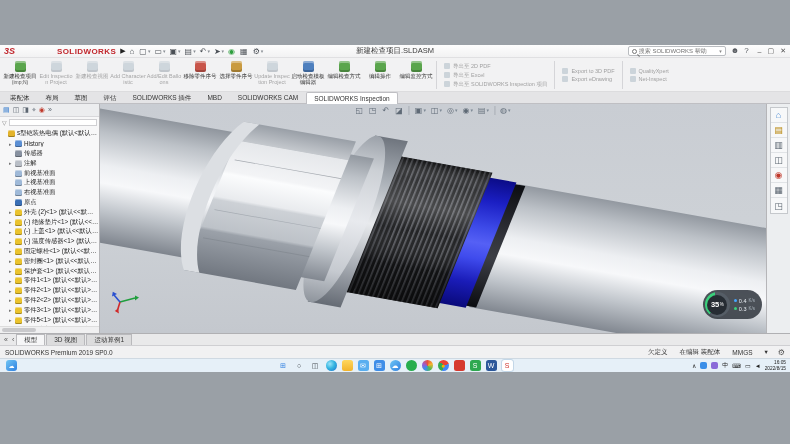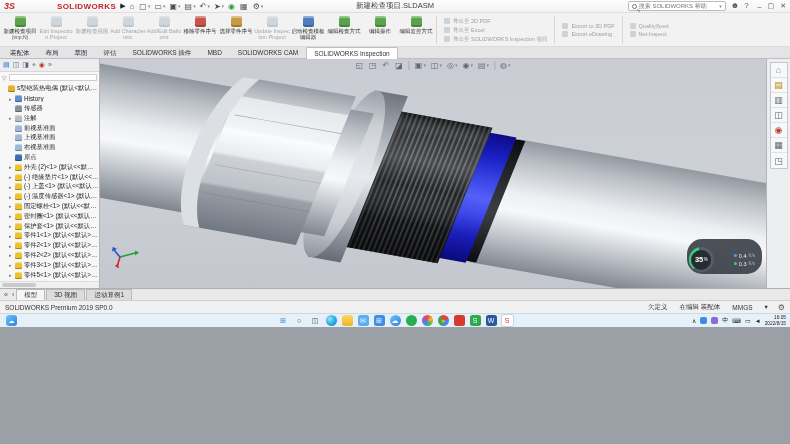--- a/index.html
+++ b/index.html
@@ -1,19 +1,19 @@
 <!DOCTYPE html>
 <html><head>
 <meta charset="utf-8">
 <style>
   html,body{margin:0;padding:0;background:#9aa0a6;}
   *{box-sizing:border-box;}
   .app{width:790px;height:327px;position:relative;overflow:hidden;
        font-family:"Liberation Sans","DejaVu Sans",sans-serif;color:#333;background:#f0f0f0;
-       display:flex;flex-direction:column;}
+       display:flex;flex-direction:column;margin-top:45px;}
 
   
   .titlebar{height:13px;flex:0 0 13px;display:flex;align-items:center;padding:0 4px;
             background:linear-gradient(#fdfdfd,#f2f2f3);border-bottom:1px solid #e0e0e2;position:relative;}
   .logo{display:flex;align-items:baseline;gap:2px;}
   .logo .l1{color:#c1272d;font-weight:bold;font-style:italic;font-size:9px;line-height:10px;}
   .logo .l2{color:#c1272d;font-weight:bold;font-size:8px;letter-spacing:.4px;padding-left:40px;}
   .menu-arrow{font-size:7px;color:#222;margin:0 4px;}
   .qa{display:flex;align-items:center;gap:4px;}
   .qa-item{display:flex;align-items:center;font-size:8px;color:#4a4f55;cursor:default;}
@@ -78,22 +78,22 @@
   .fm-hscroll .thumb{position:absolute;left:2px;top:1px;width:34px;height:4px;background:#c9c9cc;border-radius:2px;}
 
   
   .viewport{flex:1;position:relative;overflow:hidden;background:linear-gradient(#c7cbd1,#cfd3d8 55%,#c3c7cd);}
   .viewport svg.model{position:absolute;inset:0;width:100%;height:100%;}
   .hud{position:absolute;top:1px;left:50%;transform:translateX(-50%);display:flex;align-items:center;gap:5px;}
   .hud-item{font-size:8px;color:#5f6a76;display:flex;align-items:center;line-height:11px;}
   .hud-item .c{font-size:5px;color:#7d8894;margin-left:1px;}
   .hud-item[data-sep="true"]{width:1px;height:9px;background:#a9aeb5;}
   .triad{position:absolute;left:10px;bottom:18px;}
-  .perf{position:absolute;right:4px;bottom:14px;display:flex;align-items:center;gap:20px;
-        background:rgba(56,62,70,.9);border-radius:15px;padding:8px 7px 2px 2px;color:#fff;}
+  .perf{position:absolute;right:4px;bottom:14px;display:flex;align-items:center;gap:4px;
+        background:rgba(56,62,70,.9);border-radius:15px;padding:2px 7px 2px 2px;color:#fff;}
   .gauge{width:25px;height:25px;border-radius:50%;flex:none;position:relative;
          background:conic-gradient(from 220deg,#3ad07c calc(var(--p,0)*1%),#555d66 0);}
   .gauge .inner{position:absolute;inset:2.5px;border-radius:50%;background:#262c33;display:flex;align-items:center;
                 justify-content:center;font-size:7.5px;font-weight:bold;color:#fff;}
   .gauge .inner .pc{font-size:4.5px;font-weight:normal;margin-left:.5px;}
   .net{display:flex;flex-direction:column;gap:2px;}
   .net-row{display:flex;align-items:center;gap:2px;font-size:5.5px;line-height:6px;color:#e8edf2;}
   .net-dot{width:3px;height:3px;border-radius:50%;background:var(--bg,#46a6ff);flex:none;}
   .net-unit{font-size:4.5px;color:#aab4be;}
 

